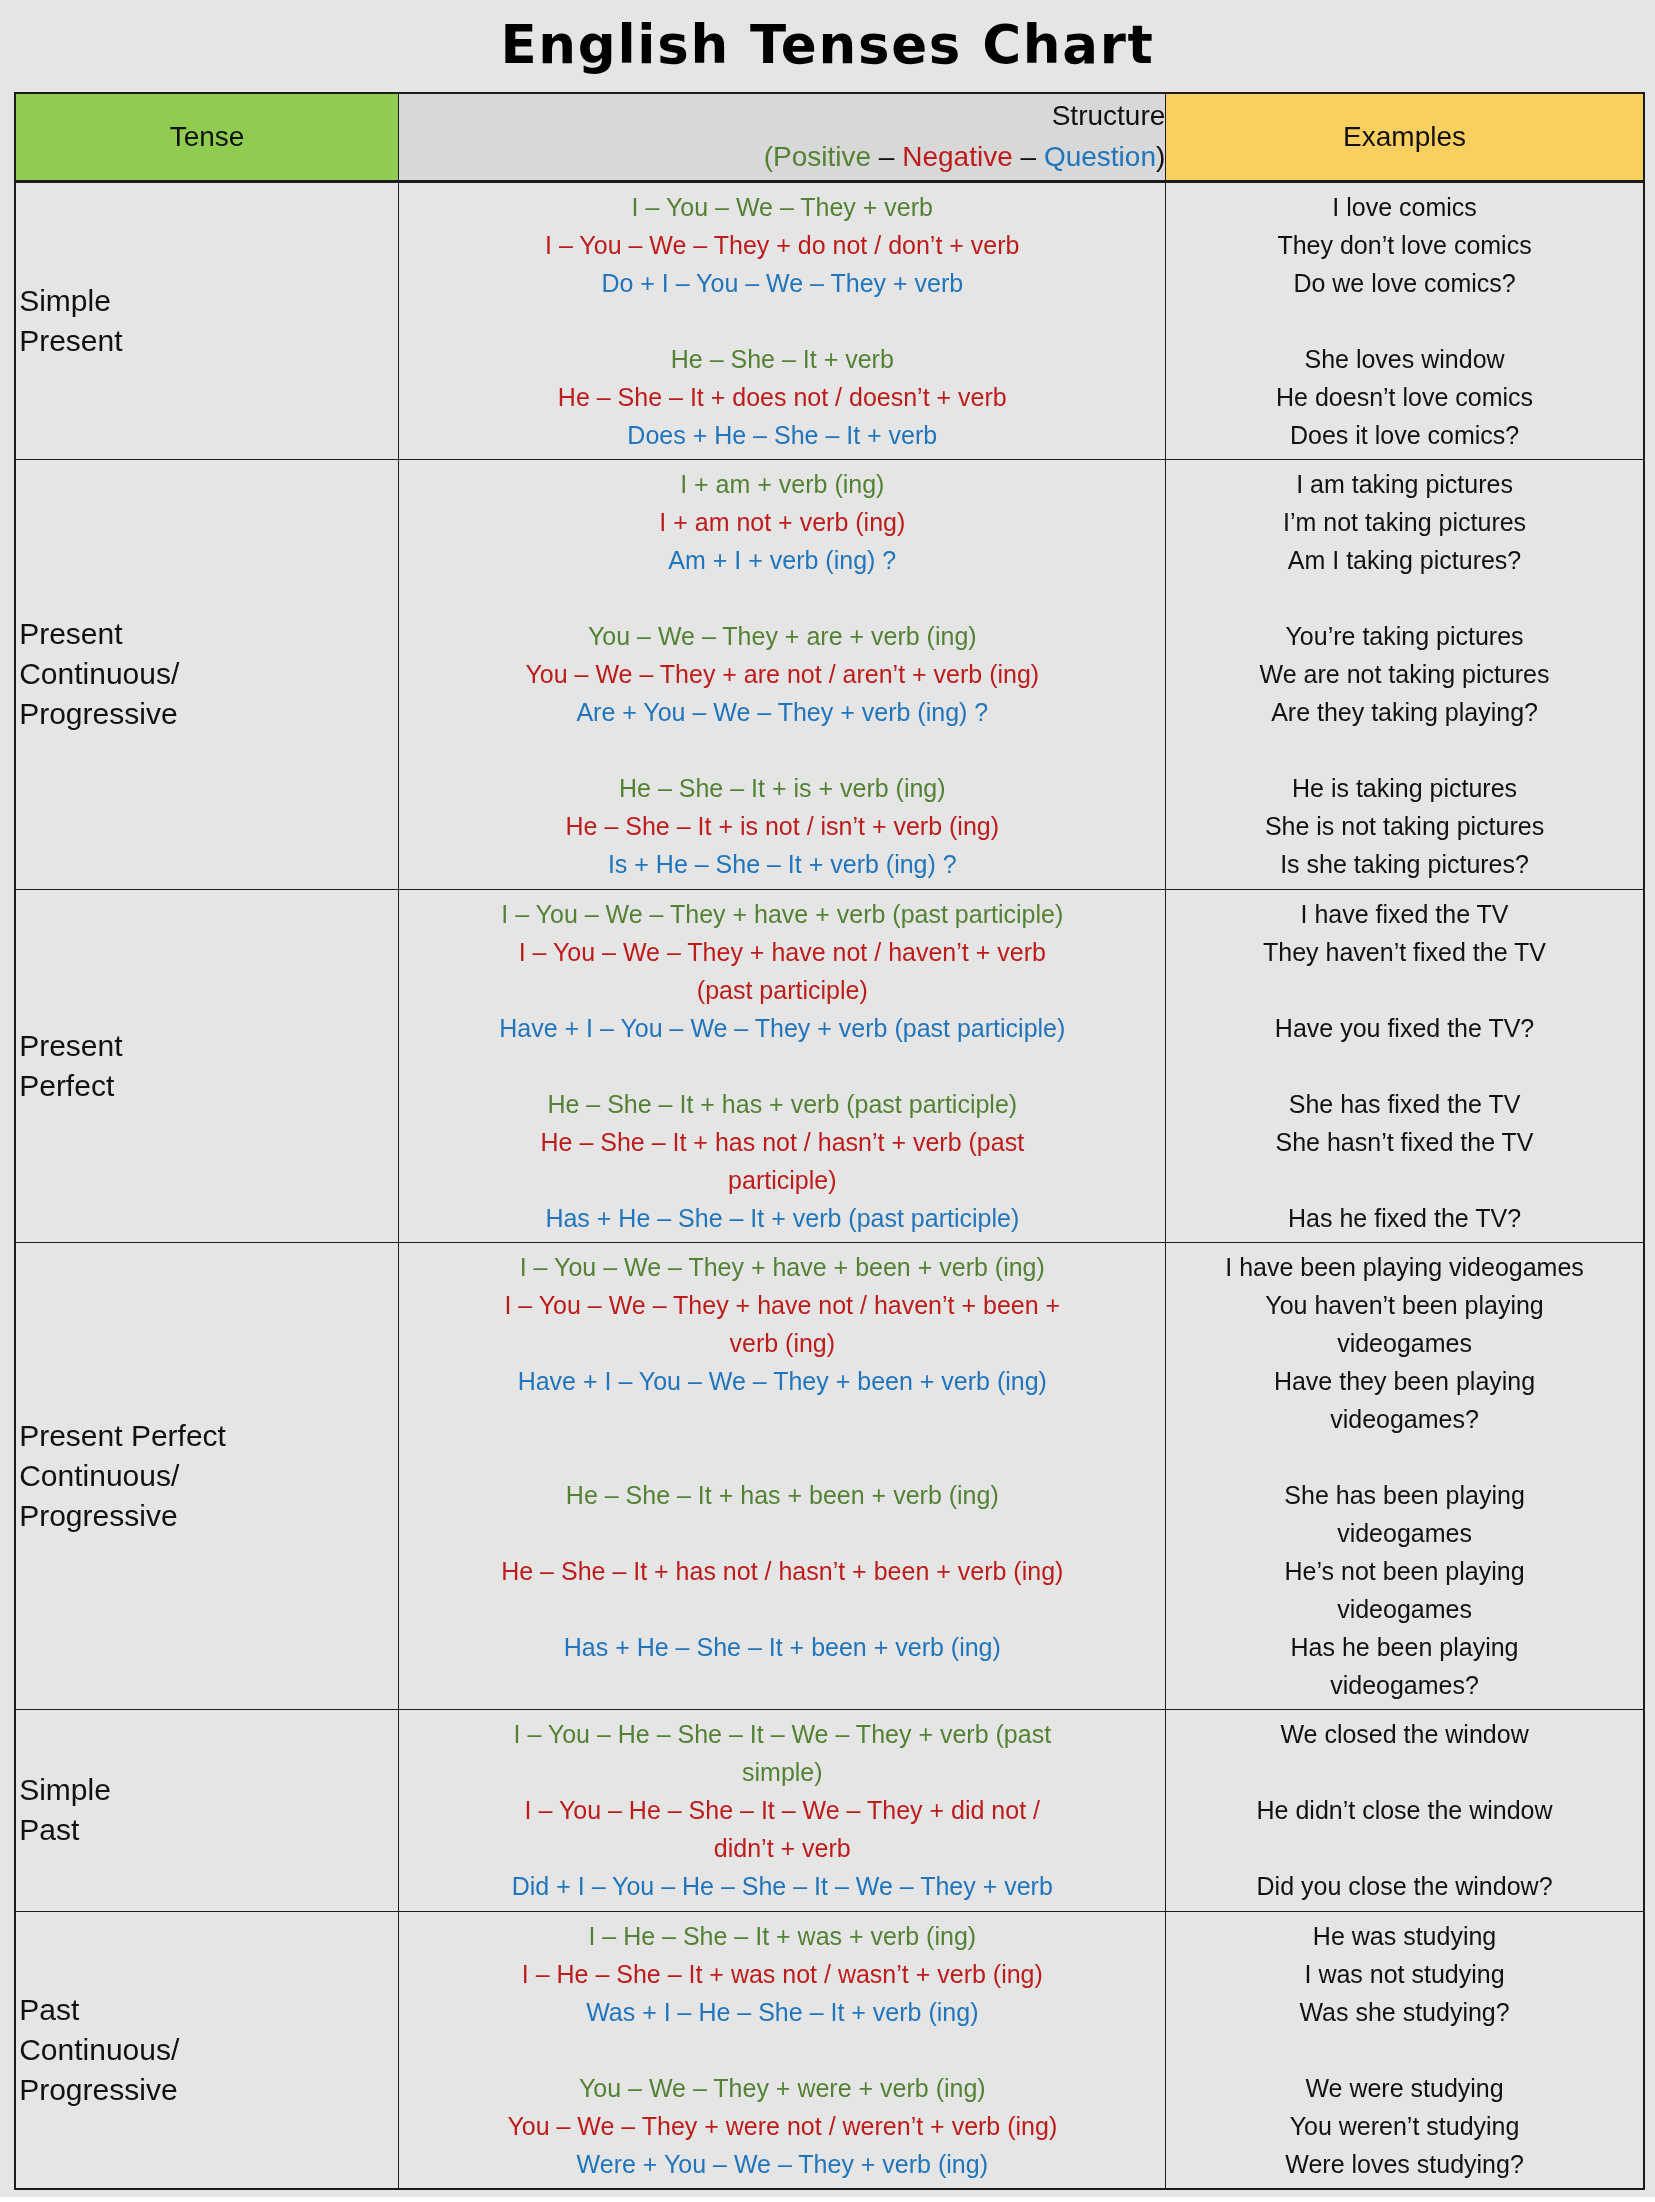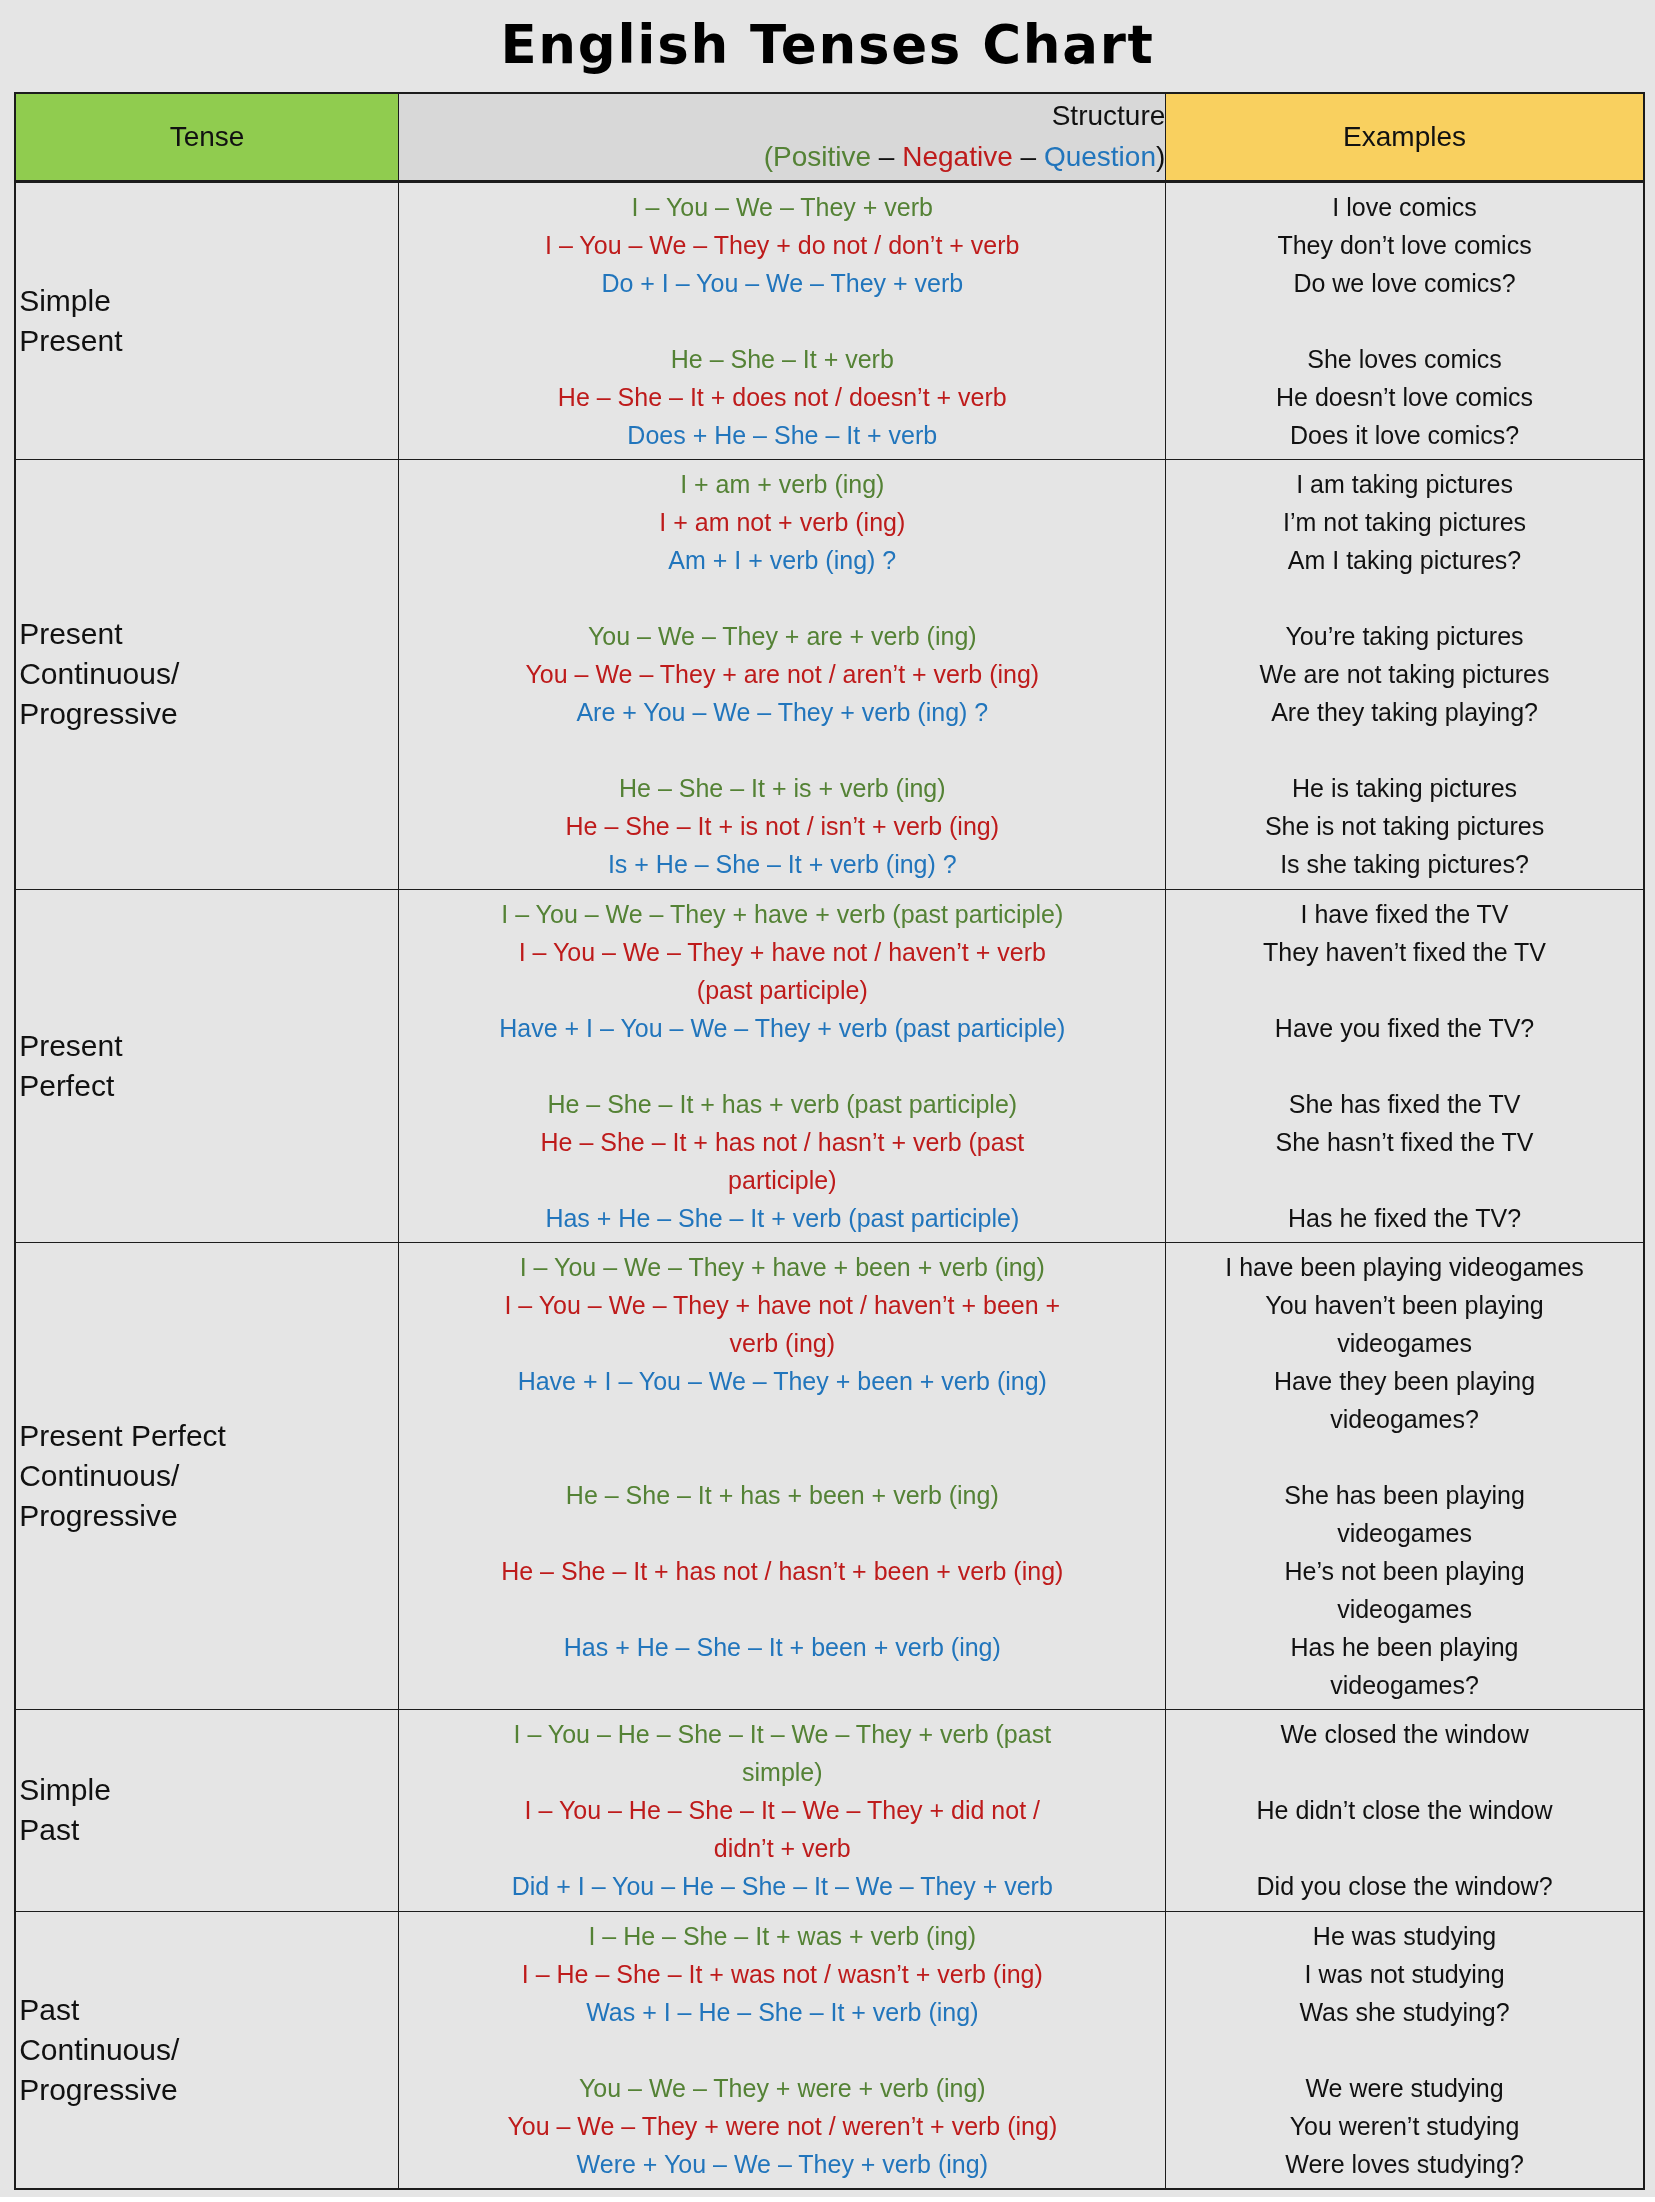--- a/index.html
+++ b/index.html
@@ -80,21 +80,21 @@
             <div class="line "></div>
             <div class="line pos">He – She – It + verb</div>
             <div class="line neg">He – She – It + does not / doesn’t + verb</div>
             <div class="line que">Does + He – She – It + verb</div>
           </td>
           <td class="ex-cell">
             <div class="line ex">I love comics</div>
             <div class="line ex">They don’t love comics</div>
             <div class="line ex">Do we love comics?</div>
             <div class="line ex"></div>
-            <div class="line ex">She loves comics</div>
+            <div class="line ex">She loves window</div>
             <div class="line ex">He doesn’t love comics</div>
             <div class="line ex">Does it love comics?</div>
           </td>
         </tr>
         <tr>
           <td class="tense-cell">
             <div class="tense-line">Present</div>
             <div class="tense-line">Continuous/</div>
             <div class="tense-line">Progressive</div>
           </td>

